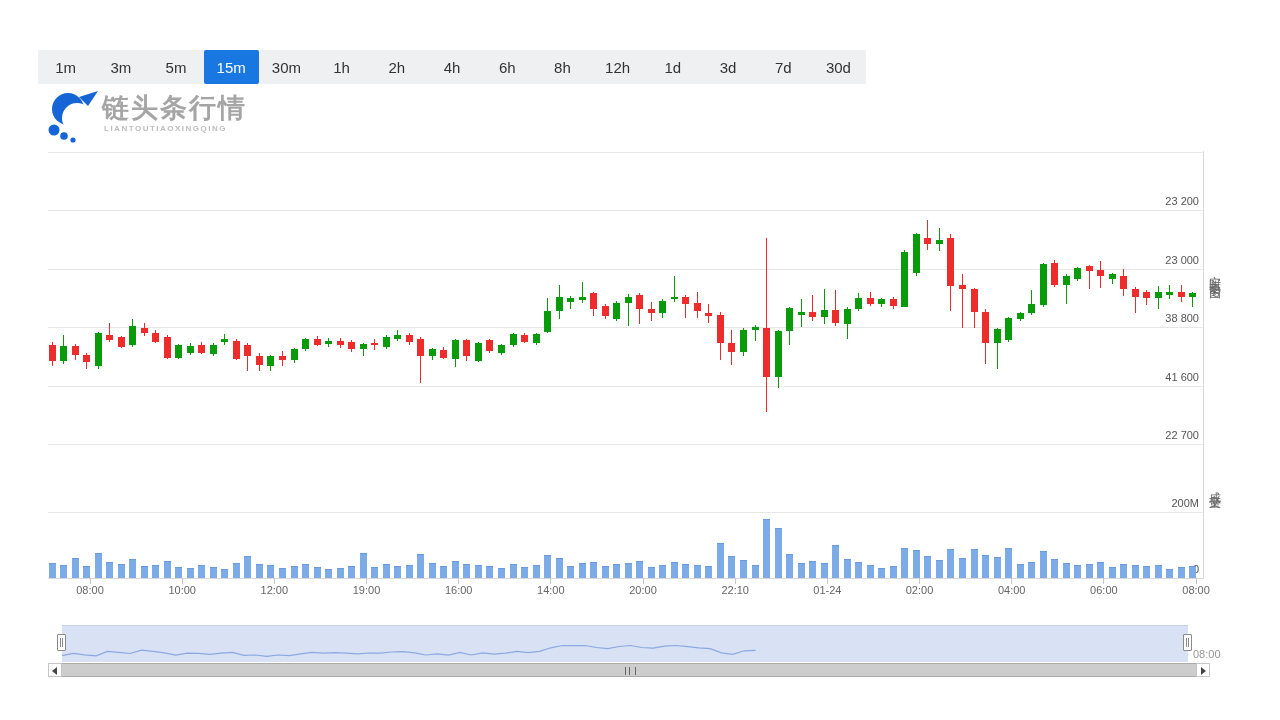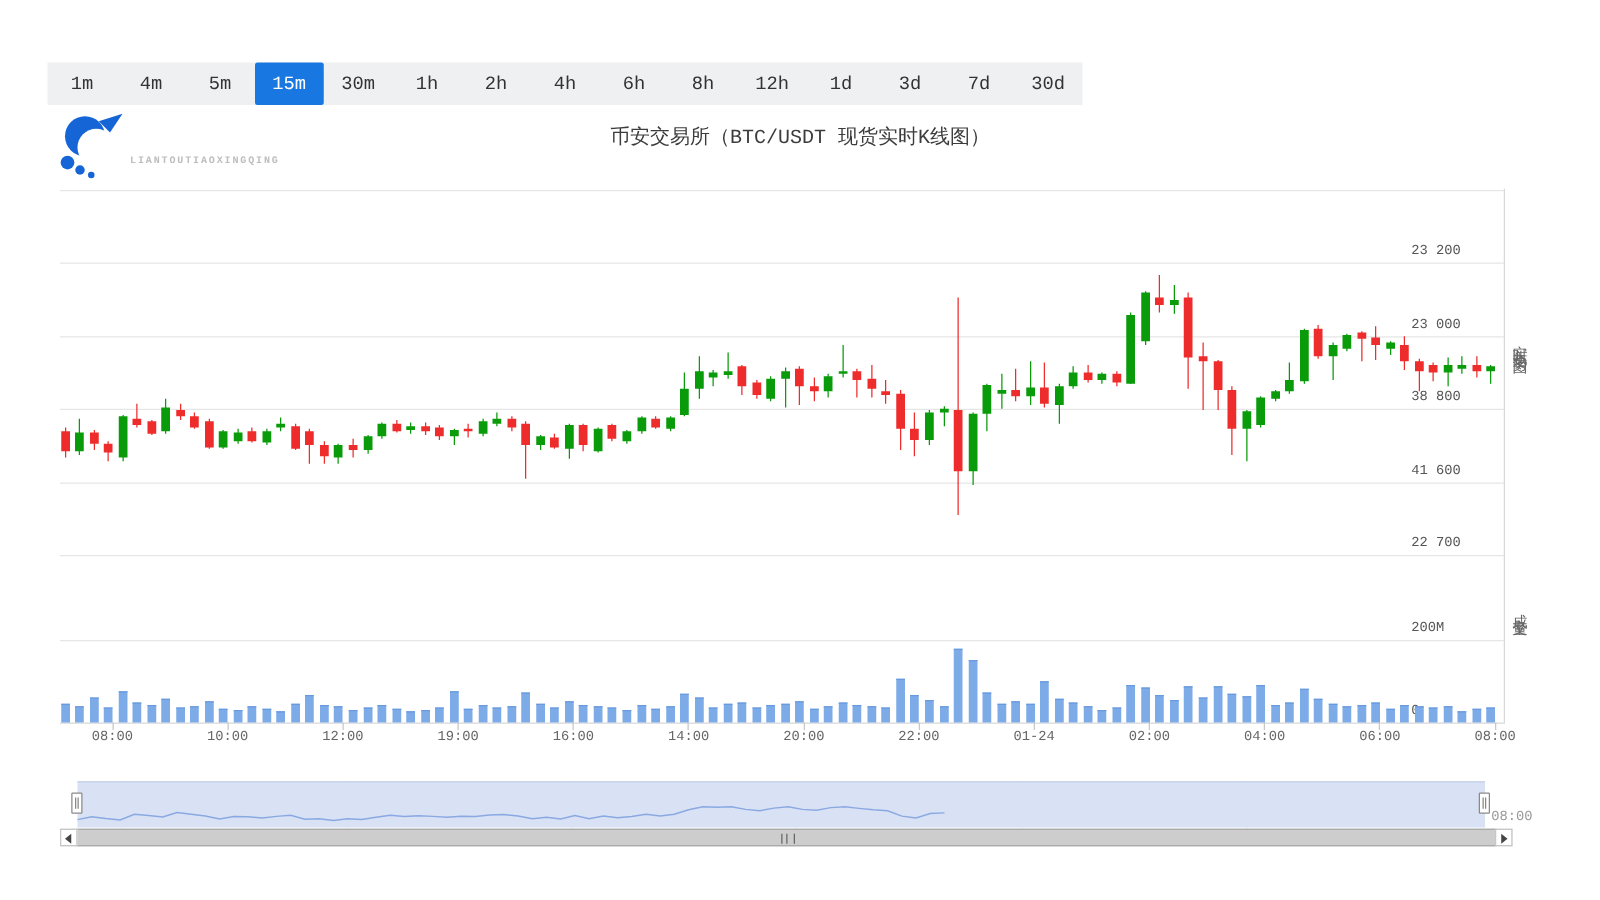--- a/index.html
+++ b/index.html
@@ -1,37 +1,37 @@
 <!DOCTYPE html>
 <html><head>
 <meta charset="utf-8">
 <style>
   html,body{margin:0;padding:0;background:#fff;}
   #app{position:relative;width:1280px;height:720px;background:#ffffff;overflow:hidden;
-       font-family:Liberation Mono, monospace;}
+       font-family:Liberation Sans, sans-serif;}
   
   #tfbar{position:absolute;left:38px;top:50px;width:828px;height:34px;background:#eef0f2;
          display:flex;align-items:stretch;}
   .tf-tab{flex:1;display:flex;align-items:center;justify-content:center;font-size:15px;
           color:#333;cursor:pointer;user-select:none;}
   .tf-tab.active{background:#1877e0;color:#fff;border-radius:2px;}
   
   #logo{position:absolute;left:46px;top:88px;width:220px;height:54px;cursor:pointer;}
   #logo svg{position:absolute;left:0;top:0;}
   #logo-text{position:absolute;left:56px;top:6px;font-size:27px;font-weight:bold;color:#a5a5a5;
              letter-spacing:2px;line-height:28px;white-space:nowrap;}
   #logo-sub{position:absolute;left:58px;top:36px;font-size:8px;color:#bdbdbd;font-weight:bold;
             letter-spacing:1.5px;white-space:nowrap;}
   #chart-title{position:absolute;left:0;top:99px;width:1280px;text-align:center;font-size:16px;
                color:#3c3c3c;}
   
   #chart{position:absolute;left:0;top:0;width:1280px;height:720px;}
   .gridline{position:absolute;height:1px;background:#e6e6e6;}
   .axisline{position:absolute;background:#d8d8d8;}
-  .price-label,.vol-label{position:absolute;width:70px;font-size:11px;color:#555;}
+  .price-label,.vol-label{position:absolute;width:70px;text-align:right;font-size:11px;color:#555;}
   .x-label{position:absolute;width:64px;text-align:center;font-size:11px;color:#666;}
   .x-tick{position:absolute;width:1px;height:6px;background:#c8c8c8;}
   .wick{position:absolute;width:1px;}
   .body{position:absolute;}
   .volbar{position:absolute;background:#7cabe8;border-top:1px solid #689ade;box-sizing:border-box;}
   .pane-title{position:absolute;writing-mode:vertical-rl;font-size:12px;color:#666;letter-spacing:3px;}
   
   #nav-mask{position:absolute;left:62px;top:625px;width:1126px;height:37px;background:#d9e1f4;
             border-top:1px solid #c4cfe8;box-sizing:border-box;cursor:pointer;}
   .nav-grid{position:absolute;top:625px;width:1px;height:37px;background:#c2cde6;}
@@ -56,21 +56,21 @@
   .sb-arrow.left{left:3px;border-right:5px solid #444;}
   .sb-arrow.right{left:4px;border-left:5px solid #444;}
 </style>
 </head>
 <body>
 
 <div id="app">
 
   <div id="tfbar">
       <div class="tf-tab">1m</div>
-      <div class="tf-tab">4m</div>
+      <div class="tf-tab">3m</div>
       <div class="tf-tab">5m</div>
       <div class="tf-tab active">15m</div>
       <div class="tf-tab">30m</div>
       <div class="tf-tab">1h</div>
       <div class="tf-tab">2h</div>
       <div class="tf-tab">4h</div>
       <div class="tf-tab">6h</div>
       <div class="tf-tab">8h</div>
       <div class="tf-tab">12h</div>
       <div class="tf-tab">1d</div>
@@ -81,24 +81,24 @@
 
   <div id="logo">
     <svg width="54" height="56" viewBox="0 0 54 56">
       <circle cx="22" cy="21" r="16" fill="#1565d6"></circle>
       <circle cx="31" cy="30" r="15" fill="#ffffff"></circle>
       <path d="M33 9 L52 3 L42 18 Z" fill="#1565d6"></path>
       <circle cx="8" cy="42" r="5.5" fill="#1565d6"></circle>
       <circle cx="18" cy="48" r="3.8" fill="#1565d6"></circle>
       <circle cx="27" cy="52" r="2.6" fill="#1565d6"></circle>
     </svg>
+    <div id="logo-text">链头条行情</div>
     <div id="logo-sub">LIANTOUTIAOXINGQING</div>
   </div>
 
-  <div id="chart-title">币安交易所（BTC/USDT 现货实时K线图）</div>
 
   <div id="chart">
     <div id="plot-hit" style="position:absolute;left:48px;top:151px;width:1155px;height:427px;"></div>
   <div class="gridline" style="left: 48px; top: 151.5px; width: 1155px;"></div>
       <div class="gridline" style="left: 48px; top: 210px; width: 1155px;"></div>
       <div class="price-label" style="left: 1129px; top: 195px;">23 200</div>
       <div class="gridline" style="left: 48px; top: 268.5px; width: 1155px;"></div>
       <div class="price-label" style="left: 1129px; top: 253.5px;">23 000</div>
       <div class="gridline" style="left: 48px; top: 327px; width: 1155px;"></div>
       <div class="price-label" style="left: 1129px; top: 312px;">38 800</div>
@@ -119,21 +119,21 @@
       <div class="x-label" style="left: 242.34px; top: 584px;">12:00</div>
       <div class="x-tick" style="left: 366.01px; top: 578px;"></div>
       <div class="x-label" style="left: 334.51px; top: 584px;">19:00</div>
       <div class="x-tick" style="left: 458.18px; top: 578px;"></div>
       <div class="x-label" style="left: 426.68px; top: 584px;">16:00</div>
       <div class="x-tick" style="left: 550.35px; top: 578px;"></div>
       <div class="x-label" style="left: 518.85px; top: 584px;">14:00</div>
       <div class="x-tick" style="left: 642.52px; top: 578px;"></div>
       <div class="x-label" style="left: 611.02px; top: 584px;">20:00</div>
       <div class="x-tick" style="left: 734.69px; top: 578px;"></div>
-      <div class="x-label" style="left: 703.19px; top: 584px;">22:00</div>
+      <div class="x-label" style="left: 703.19px; top: 584px;">22:10</div>
       <div class="x-tick" style="left: 826.86px; top: 578px;"></div>
       <div class="x-label" style="left: 795.36px; top: 584px;">01-24</div>
       <div class="x-tick" style="left: 919.03px; top: 578px;"></div>
       <div class="x-label" style="left: 887.53px; top: 584px;">02:00</div>
       <div class="x-tick" style="left: 1011.2px; top: 578px;"></div>
       <div class="x-label" style="left: 979.7px; top: 584px;">04:00</div>
       <div class="x-tick" style="left: 1103.37px; top: 578px;"></div>
       <div class="x-label" style="left: 1071.87px; top: 584px;">06:00</div>
       <div class="x-tick" style="left: 1195.54px; top: 578px;"></div>
       <div class="x-label" style="left: 1164.04px; top: 584px;">08:00</div>

